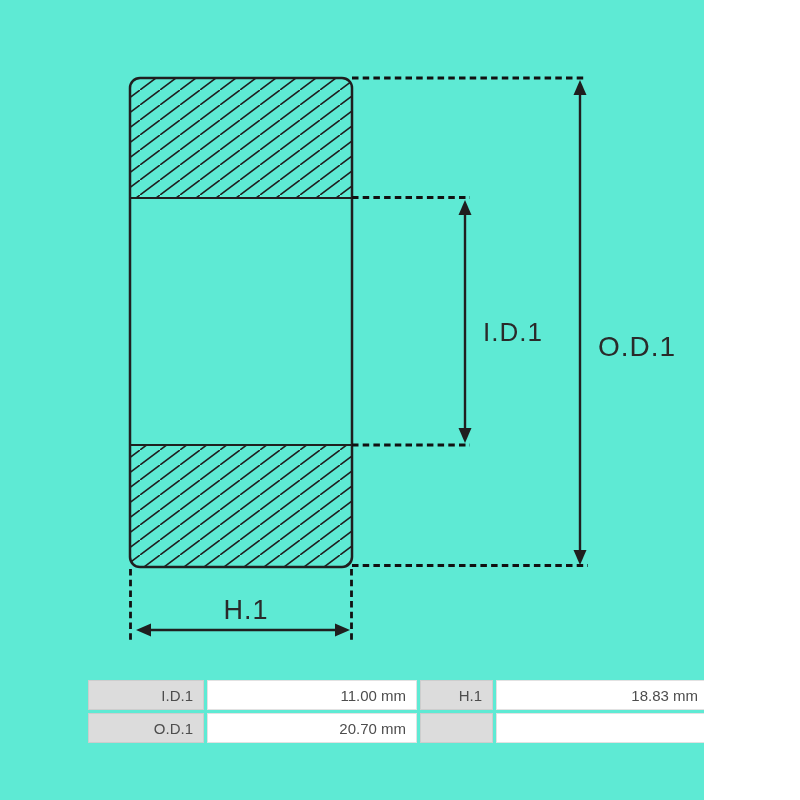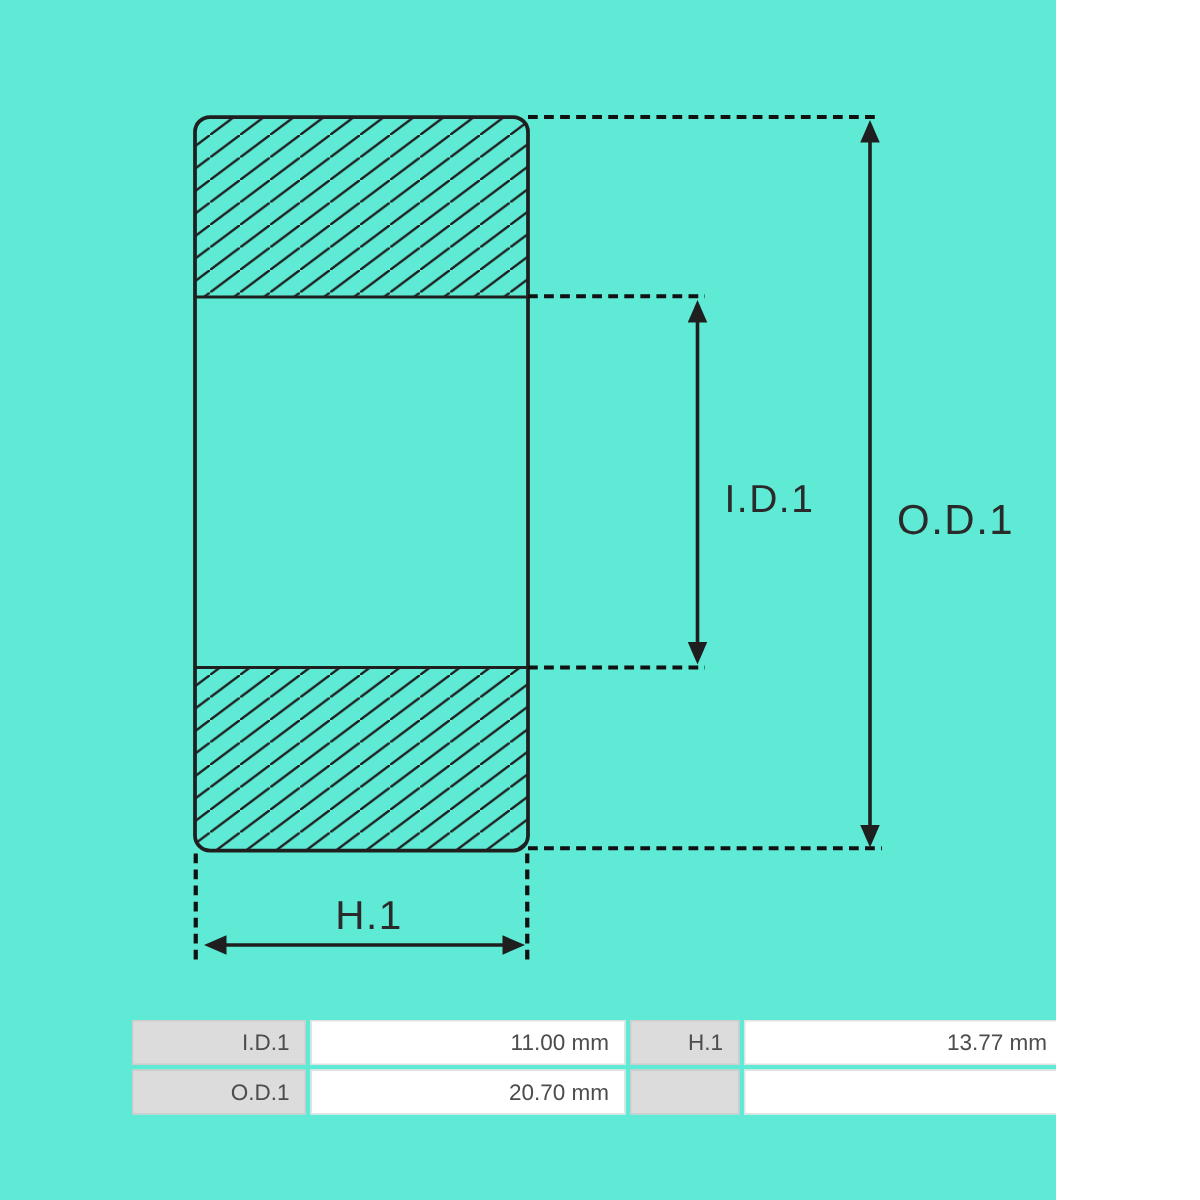--- a/index.html
+++ b/index.html
@@ -106,20 +106,20 @@
       <polygon points="136,630 151,623.5 151,636.5"></polygon>
       <polygon points="350,630 335,623.5 335,636.5"></polygon>
     </g>
     <text x="246" y="619" font-size="27" text-anchor="middle" class="dim-label">H.1</text>
   </svg>
 
   <div class="spec-table">
     <div class="cell label">I.D.1</div>
     <div class="cell value">11.00 mm</div>
     <div class="cell label">H.1</div>
-    <div class="cell value">13.77 mm</div>
+    <div class="cell value">18.83 mm</div>
     <div class="cell label">O.D.1</div>
     <div class="cell value">20.70 mm</div>
     <div class="cell label"></div>
     <div class="cell value"></div>
   </div>
 
 </div>
 
 </body></html>

